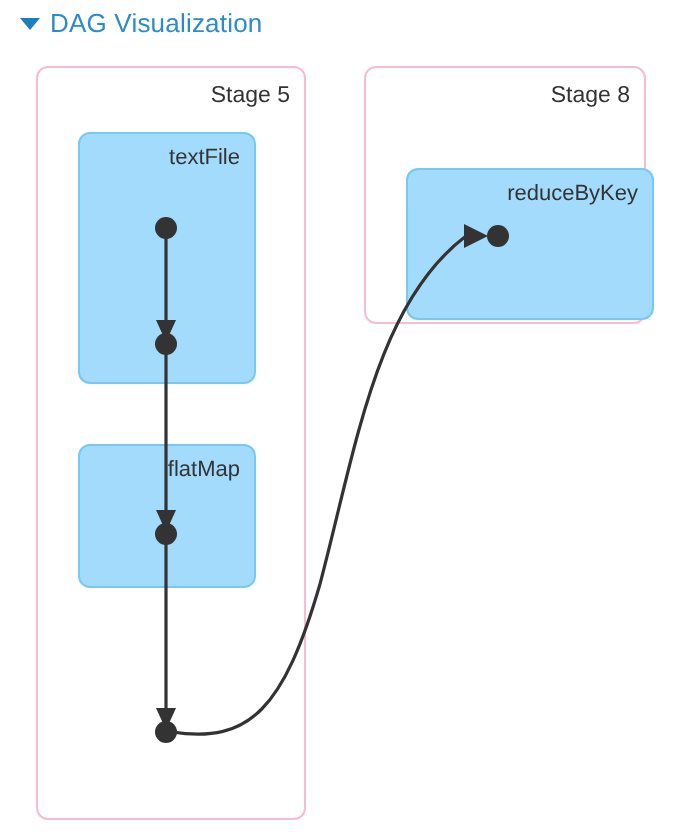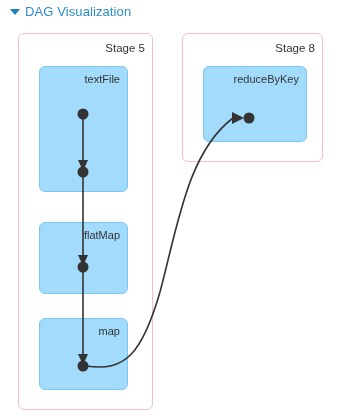--- a/index.html
+++ b/index.html
@@ -94,21 +94,21 @@
     right: 7px;
     top: 6px;
     font-size: 11px;
     color: #333333;
     white-space: nowrap;
   }
 
   #node-textfile    { left: 39px;  top: 42px;  width: 89px; height: 126px; }
   #node-flatmap     { left: 39px;  top: 198px; width: 89px; height: 72px; padding-left: 44px;  }
   #node-map         { left: 39px;  top: 294px; width: 89px; height: 72px;  }
-  #node-reducebykey { left: 203px; top: 42px;  width: 104px; height: 76px; }
+  #node-reducebykey { left: 203px; top: 60px;  width: 124px; height: 76px; }
 
   
   #edge-layer {
     position: absolute;
     left: 0;
     top: 0;
     width: 340px;
     height: 392px;
     pointer-events: none;
   }
@@ -135,23 +135,20 @@
   </div>
 
   <div class="rdd-node" id="node-textfile">
     <span class="rdd-label">textFile</span>
   </div>
 
   <div class="rdd-node" id="node-flatmap">
     <span class="rdd-label">flatMap</span>
   </div>
 
-  <div class="rdd-node" id="node-map">
-    <span class="rdd-label">map</span>
-  </div>
 
   <div class="rdd-node" id="node-reducebykey">
     <span class="rdd-label">reduceByKey</span>
   </div>
 
   <svg id="edge-layer" viewBox="0 0 340 392">
 
     <line class="edge-line" x1="83" y1="90" x2="83" y2="148"></line>
     <line class="edge-line" x1="83" y1="148" x2="83" y2="243"></line>
     <line class="edge-line" x1="83" y1="243" x2="83" y2="342"></line>

